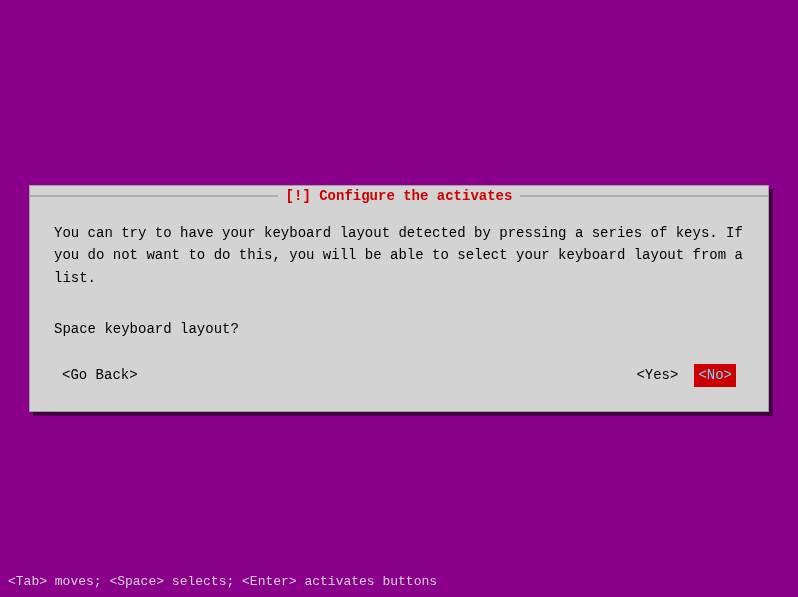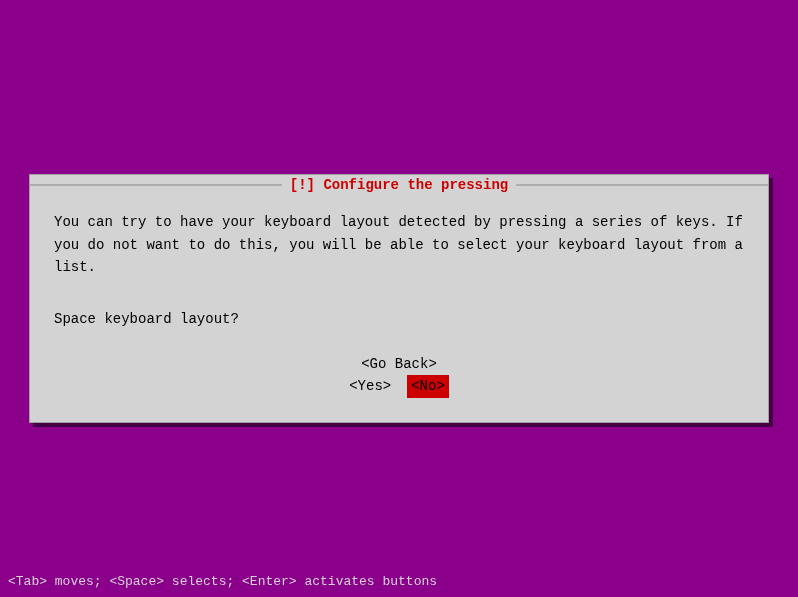--- a/index.html
+++ b/index.html
@@ -89,21 +89,20 @@
     #dialog-question {
       font-size: 14px;
       margin-bottom: 20px;
     }
 
     #dialog-buttons {
       display: flex;
       justify-content: space-between;
       align-items: center;
       padding: 4px 8px 8px 8px;
-      flex-direction: column;
     }
 
     .btn-left {
       color: #000;
       font-family: 'Courier New', Courier, monospace;
       font-size: 14px;
       cursor: pointer;
     }
 
     .btn-right {
@@ -114,34 +113,34 @@
 
     .btn-normal {
       color: #000;
       font-family: 'Courier New', Courier, monospace;
       font-size: 14px;
       cursor: pointer;
     }
 
     .btn-selected {
       background-color: #cc0000;
-      color: #000000;
+      color: #7dd3fc;
       font-family: 'Courier New', Courier, monospace;
       font-size: 14px;
       padding: 1px 4px;
       cursor: pointer;
     }
   </style>
 </head>
 <body>
 
 <div id="dialog">
   <div id="dialog-titlebar">
     <div id="dialog-title-line"></div>
-    <span id="dialog-title-text">[!] Configure the pressing</span>
+    <span id="dialog-title-text">[!] Configure the activates</span>
   </div>
   <div id="dialog-content">
     <div id="dialog-message">You can try to have your keyboard layout detected by pressing a series of keys. If you do not want to do this, you will be able to select your keyboard layout from a list.</div>
     <div id="dialog-question">Space keyboard layout?</div>
     <div id="dialog-buttons">
       <span class="btn-left">&lt;Go Back&gt;</span>
       <div class="btn-right">
         <span class="btn-normal">&lt;Yes&gt;</span>
         <span class="btn-selected">&lt;No&gt;</span>
       </div>

